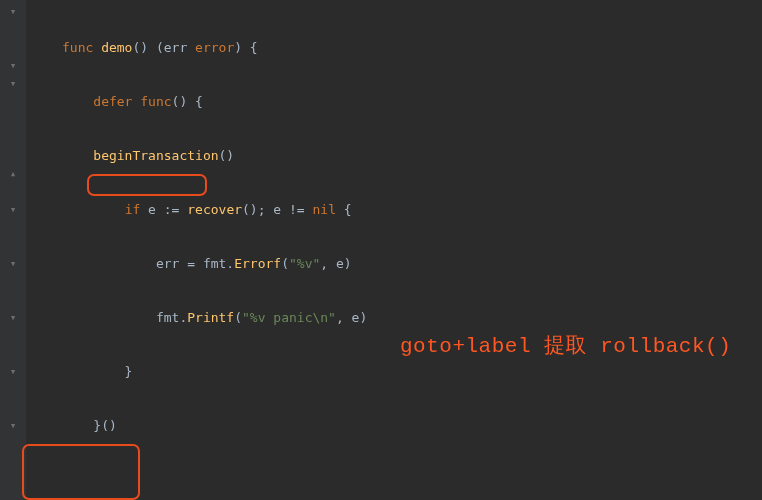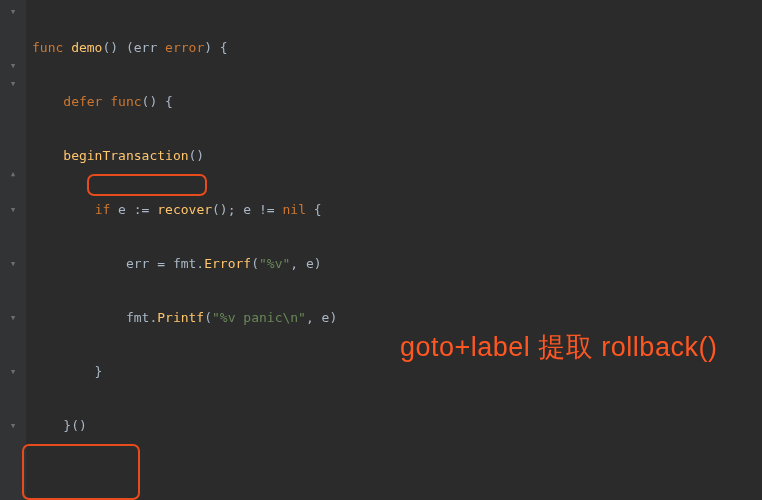--- a/index.html
+++ b/index.html
@@ -33,42 +33,43 @@
   }
   .fold-mark {
     display: inline-block;
     width: 10px;
     height: 10px;
     color: #6e6e6e;
   }
   .code {
     padding: 3px 0 0 6px;
     white-space: pre;
+    margin-left: 30px;
   }
   .line { height: 18px; }
   .kw { color: #cc7832; }
   .fn { color: #ffc66d; }
   .str { color: #6a8759; }
 
   .box-hl {
     position: absolute;
     border: 2.5px solid #e84b1c;
     border-radius: 7px;
     pointer-events: none;
   }
   #hl1 { top: 174px; left: 87px; width: 120px; height: 22px; }
   #hl2 { top: 444px; left: 22px; width: 118px; height: 56px; }
 
   .annotation {
     position: absolute;
     top: 338px;
     left: 400px;
     color: #ff5722;
-    font-family: Liberation Sans, sans-serif;
-    font-size: 27px;
+    font-family: Liberation Mono, monospace;
+    font-size: 21px;
     font-weight: 400;
     letter-spacing: 0.5px;
   }
 </style>
 </head>
 <body>
 
 <div class="editor">
   <div class="gutter">
     <div class="gutter-cell"><span class="fold-mark">▾</span></div>

